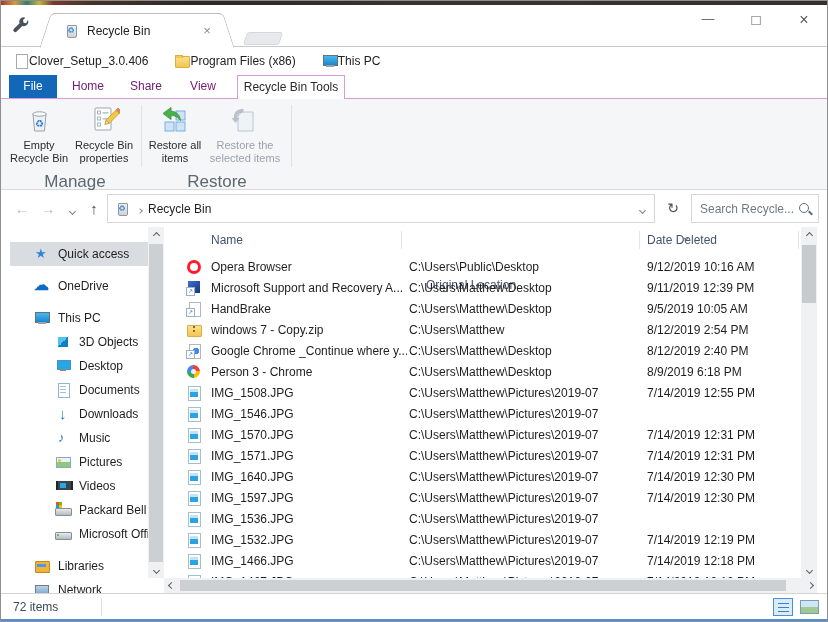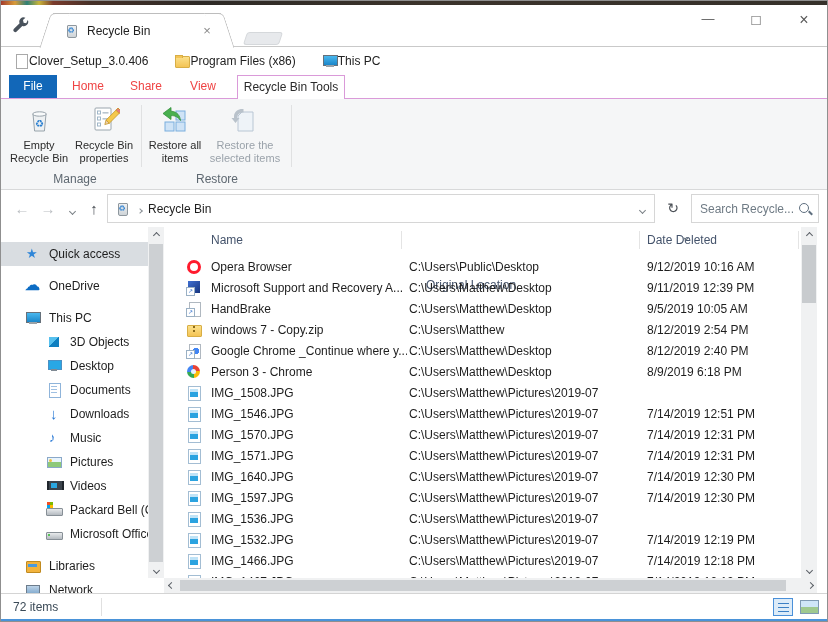--- a/index.html
+++ b/index.html
@@ -30,35 +30,35 @@
   .wc-min::before{content:"\2014";}
   .wc-max::before{content:"\25A1";font-size:15px;}
   .wc-close::before{content:"\00D7";font-size:16px;}
 
   
   .bookmarks{position:absolute;top:46px;left:0;right:0;height:28px;background:#fff;display:flex;align-items:center;padding-left:12px;gap:26px;}
   .bookmark{display:flex;align-items:center;gap:0;color:#222;}
 
   
   .ribbon-tabs{position:absolute;top:74px;left:0;right:0;height:23px;background:#fff;}
-  .rtab{position:absolute;top:0;height:23px;line-height:23px;text-align:center;color:#ef4444;}
+  .rtab{position:absolute;top:0;height:23px;line-height:23px;text-align:center;color:#701a75;}
   .rtab-file{left:8px;width:48px;background:#1267b8;color:#fff;}
   .rtab-home{left:64px;width:46px;}
   .rtab-share{left:122px;width:46px;}
   .rtab-view{left:180px;width:44px;}
   .rtab-rbt{left:236px;width:108px;background:#fff;border:1px solid #da9ad9;border-bottom:none;height:24px;z-index:4;color:#2b2b2b;}
 
   
   .ribbon-body{position:absolute;top:97px;left:0;right:0;height:92px;background:#f5f6f7;
     border-top:1px solid #da9ad9;border-bottom:1px solid #d8d9da;}
   .btn-big{position:absolute;top:5px;text-align:center;line-height:13px;font-size:11px;color:#2b2b2b;cursor:default;}
   .btn-big svg{display:block;margin:0 auto 3px auto;}
   .btn-big.disabled{color:#9aa2aa;}
   .rb-sep{position:absolute;top:6px;bottom:22px;width:1px;background:#e0e1e2;}
-  .grp-label{position:absolute;bottom:3px;height:14px;font-size:12px;color:#5d6770;text-align:center;margin-top:20px;}
+  .grp-label{position:absolute;bottom:3px;height:14px;font-size:17px;color:#5d6770;text-align:center;margin-top:20px;}
 
   
   .address-row{position:absolute;top:189px;left:0;right:0;height:37px;background:#fff;display:block;}
   .nav-glyph{position:absolute;top:0;height:37px;line-height:37px;font-size:15px;text-align:center;width:18px;}
   .ng-back{left:12px;color:#b9bdc1;}.ng-back::before{content:"\2190";}
   .ng-fwd{left:38px;color:#b9bdc1;}.ng-fwd::before{content:"\2192";}
   .ng-up{left:84px;color:#4a4f55;}.ng-up::before{content:"\2191";}
   .ng-chv{left:62px;}
   .chv{display:inline-block;width:6px;height:6px;border-right:1.6px solid #7a8086;border-bottom:1.6px solid #7a8086;}
   .chv.down{transform:rotate(45deg);}
@@ -79,21 +79,21 @@
   .search-box input::placeholder{color:#6f7b85;}
   .mag{position:relative;width:14px;height:14px;flex:none;}
   .mag::before{content:"";position:absolute;left:1px;top:1px;width:8px;height:8px;border:1.6px solid #5f6f7f;border-radius:50%;}
   .mag::after{content:"";position:absolute;left:10px;top:10px;width:2px;height:5px;background:#5f6f7f;transform:rotate(-45deg);transform-origin:top left;}
 
   
   .main{position:absolute;top:226px;left:0;right:0;height:366px;background:#fff;}
 
   
   .sidebar{position:absolute;left:0;top:0;width:147px;height:100%;overflow:hidden;padding-top:15px;}
-  .side-item{display:flex;align-items:center;height:24px;gap:8px;white-space:nowrap;}
+  .side-item{display:flex;align-items:center;height:24px;gap:8px;white-space:nowrap;margin-left:9px;}
   .side-item.lv1{padding-left:24px;}
   .side-item.lv2{padding-left:45px;}
   .side-item.mt8{margin-top:8px;}
   .side-item.selected{background:#d9dde1;}
   .side-scroll{position:absolute;left:147px;top:0;width:16px;height:351px;background:#f0f1f2;}
   .side-scroll .thumb{position:absolute;left:1px;right:1px;top:17px;height:318px;background:#cdd0d3;}
   .sb-arrow{position:absolute;left:0;width:16px;height:16px;display:flex;align-items:center;justify-content:center;}
   .sb-arrow .chv{width:5px;height:5px;border-color:#5a5f66;}
   .sb-up{top:0;}.sb-down{bottom:0;}
 
@@ -416,26 +416,26 @@
         <div class="row">
           <span class="fi" data-icon="person-chrome"></span>
           <span class="cell c-name">Person 3 - Chrome</span>
           <span class="cell c-loc">C:\Users\Matthew\Desktop</span>
           <span class="cell c-date">8/9/2019 6:18 PM</span>
         </div>
         <div class="row">
           <span class="fi" data-icon="jpg"></span>
           <span class="cell c-name">IMG_1508.JPG</span>
           <span class="cell c-loc">C:\Users\Matthew\Pictures\2019-07</span>
+          <span class="cell c-date">7/14/2019 12:55 PM</span>
         </div>
         <div class="row">
           <span class="fi" data-icon="jpg"></span>
           <span class="cell c-name">IMG_1546.JPG</span>
           <span class="cell c-loc">C:\Users\Matthew\Pictures\2019-07</span>
-          <span class="cell c-date">7/14/2019 12:51 PM</span>
         </div>
         <div class="row">
           <span class="fi" data-icon="jpg"></span>
           <span class="cell c-name">IMG_1570.JPG</span>
           <span class="cell c-loc">C:\Users\Matthew\Pictures\2019-07</span>
           <span class="cell c-date">7/14/2019 12:31 PM</span>
         </div>
         <div class="row">
           <span class="fi" data-icon="jpg"></span>
           <span class="cell c-name">IMG_1571.JPG</span>

